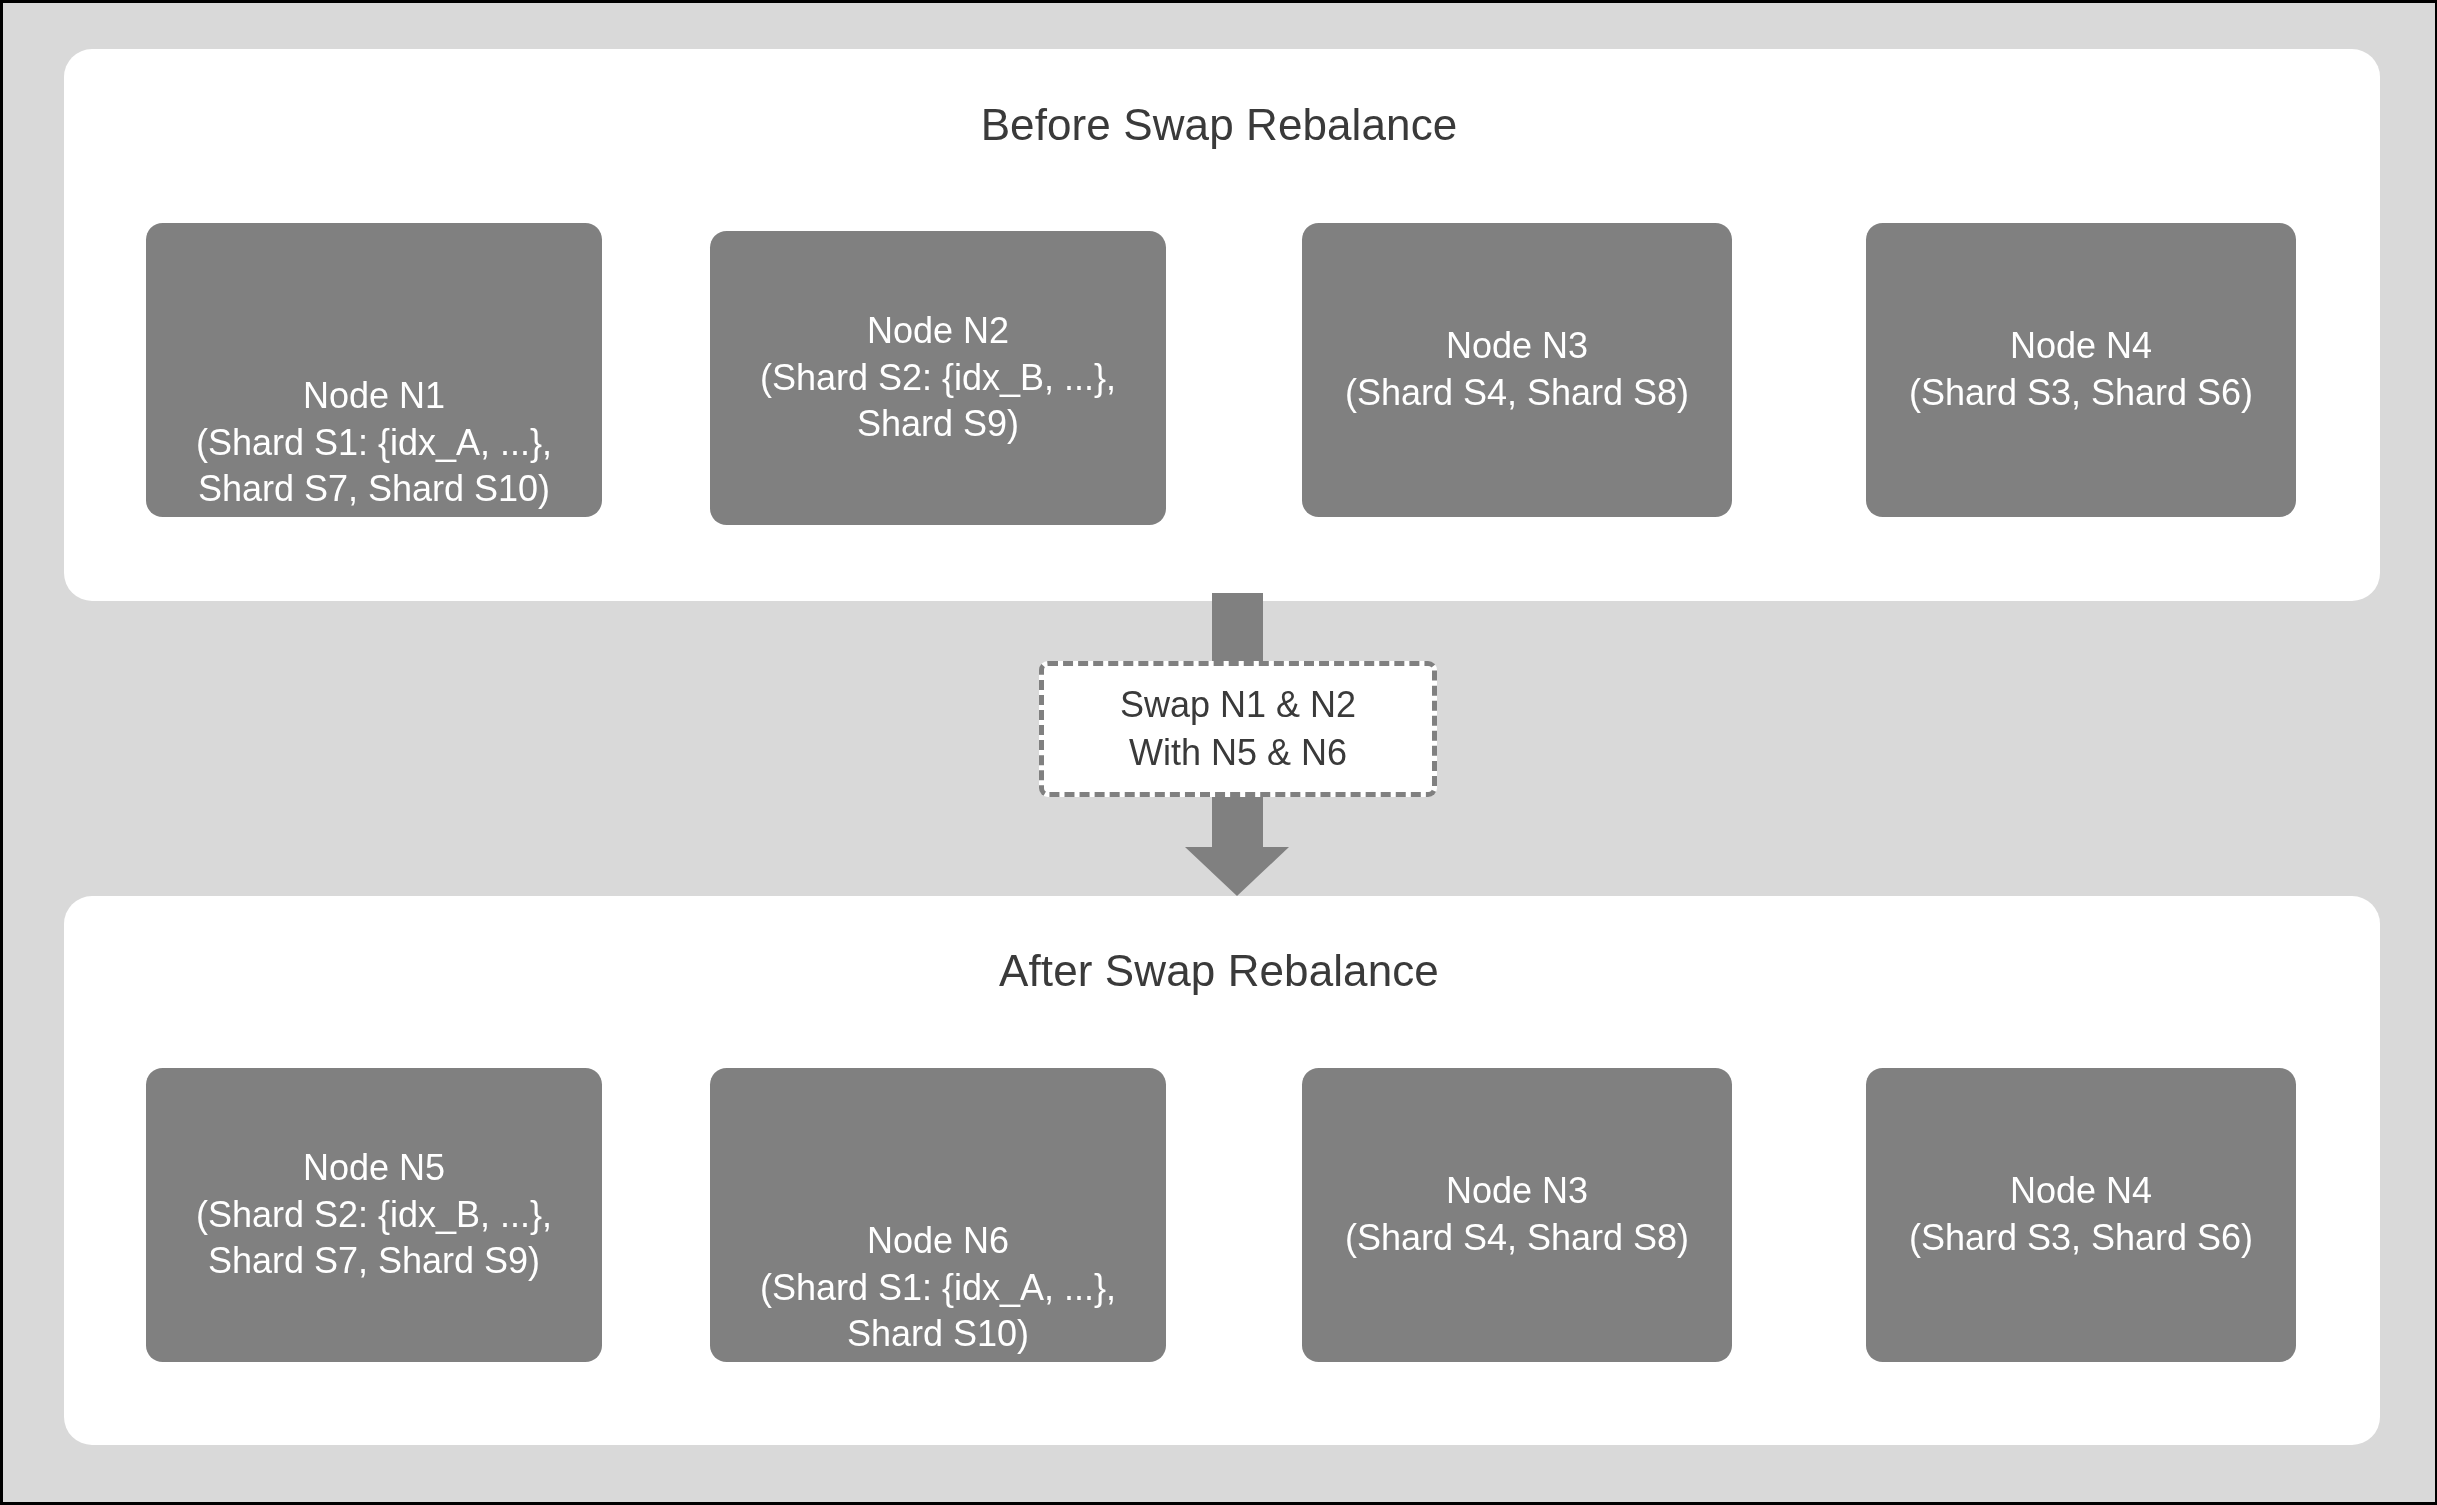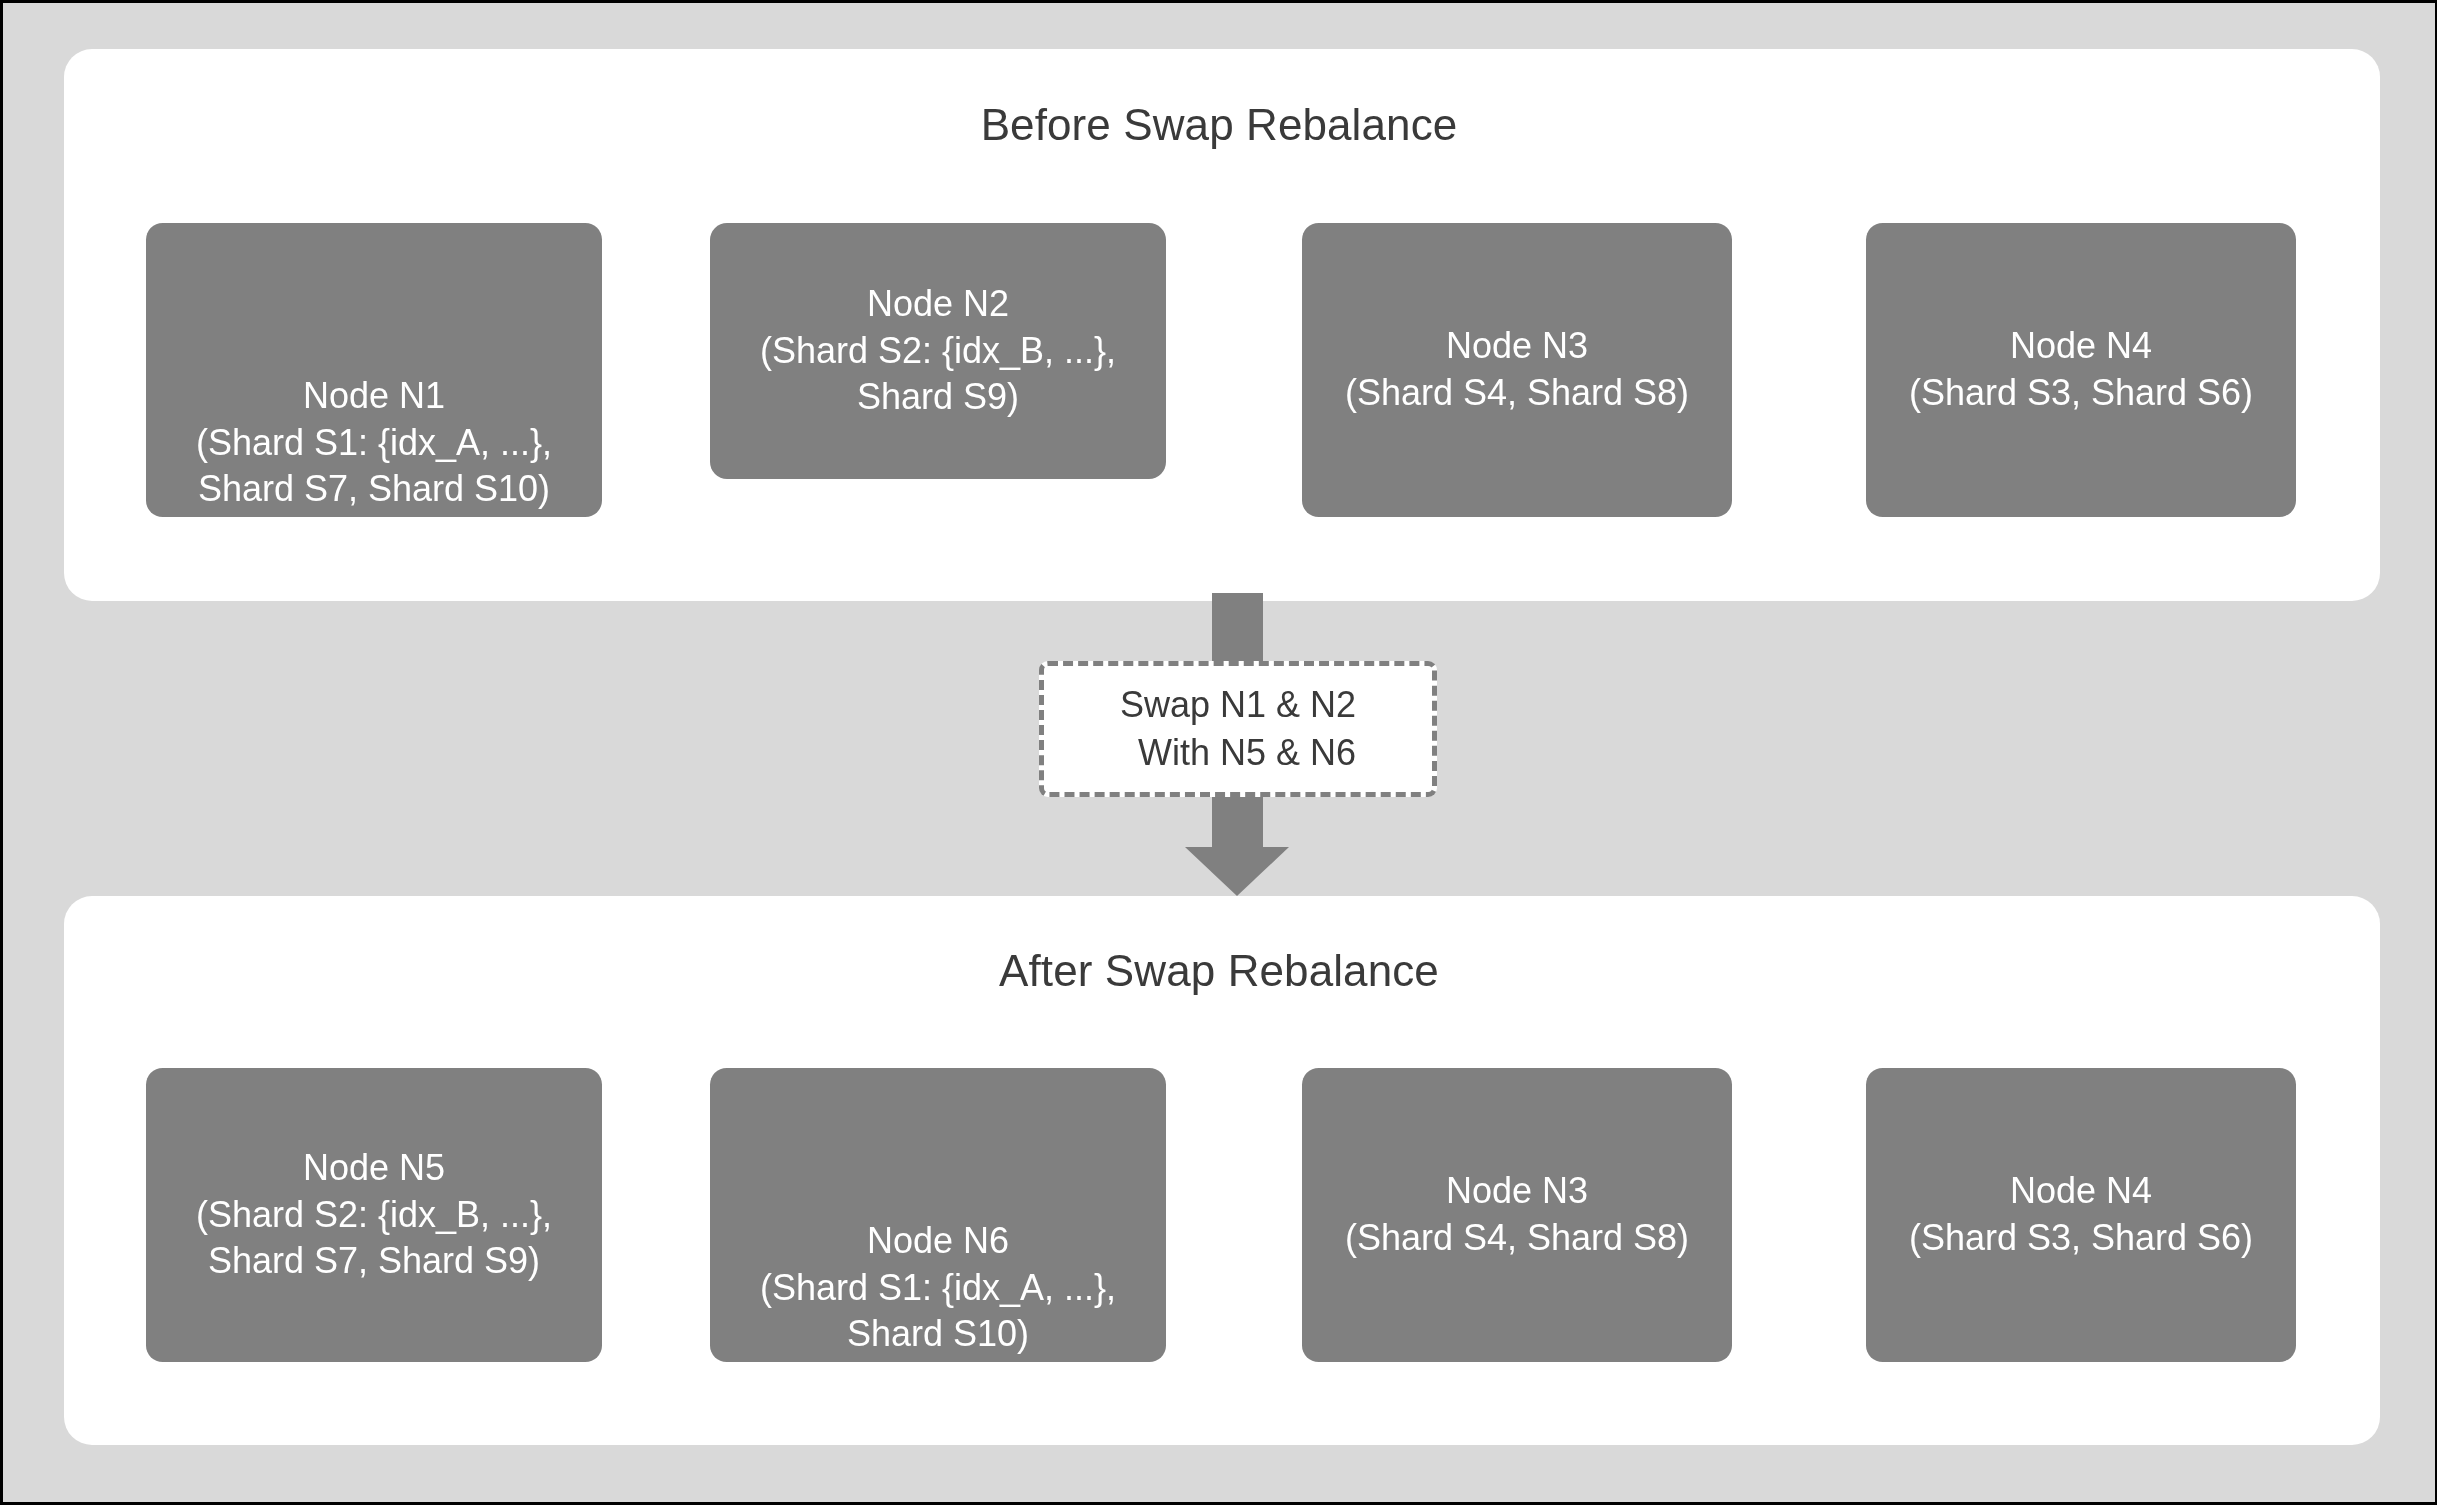--- a/index.html
+++ b/index.html
@@ -64,21 +64,21 @@
     text-align: center;
     font-size: 36px;
     line-height: 1.30;
     box-sizing: border-box;
     padding: 3.8px 6.4px;
   }
   .node .node-text { white-space: pre-line; }
 
   
   #node-n1 { left: 143px;  top: 220px; width: 456px; height: 294px; align-items: flex-end; }
-  #node-n2 { left: 707px; top: 220px; width: 456px; height: 256px; border-radius: 17px; }
+  #node-n2 { left: 707px; top: 228px; width: 456px; height: 294px; }
   #node-n3 { left: 1299px; top: 220px; width: 430px; height: 294px; }
   #node-n4 { left: 1863px; top: 220px; width: 430px; height: 294px; }
 
   
   #node-n5 { left: 143px;  top: 1065px; width: 456px; height: 294px; text-align: center; }
   #node-n6 { left: 707px; top: 1065px; width: 456px; height: 294px; align-items: flex-end; }
   #node-n3b { left: 1299px; top: 1065px; width: 430px; height: 294px; }
   #node-n4b { left: 1863px; top: 1065px; width: 430px; height: 294px; }
 
   
@@ -116,21 +116,21 @@
     top: 658px;
     width: 398px;
     height: 136px;
     background: #ffffff;
     border: 5.8px dashed #808080;
     border-radius: 9px;
     box-sizing: border-box;
     display: flex;
     align-items: center;
     justify-content: center;
-    text-align: right;
+    text-align: center;
     color: #3a3a3a;
     font-size: 36px;
     line-height: 1.32;
   }
   #swap-box .swap-text { white-space: pre-line; }
 </style>
 </head>
 <body>
 
 <div id="canvas">

